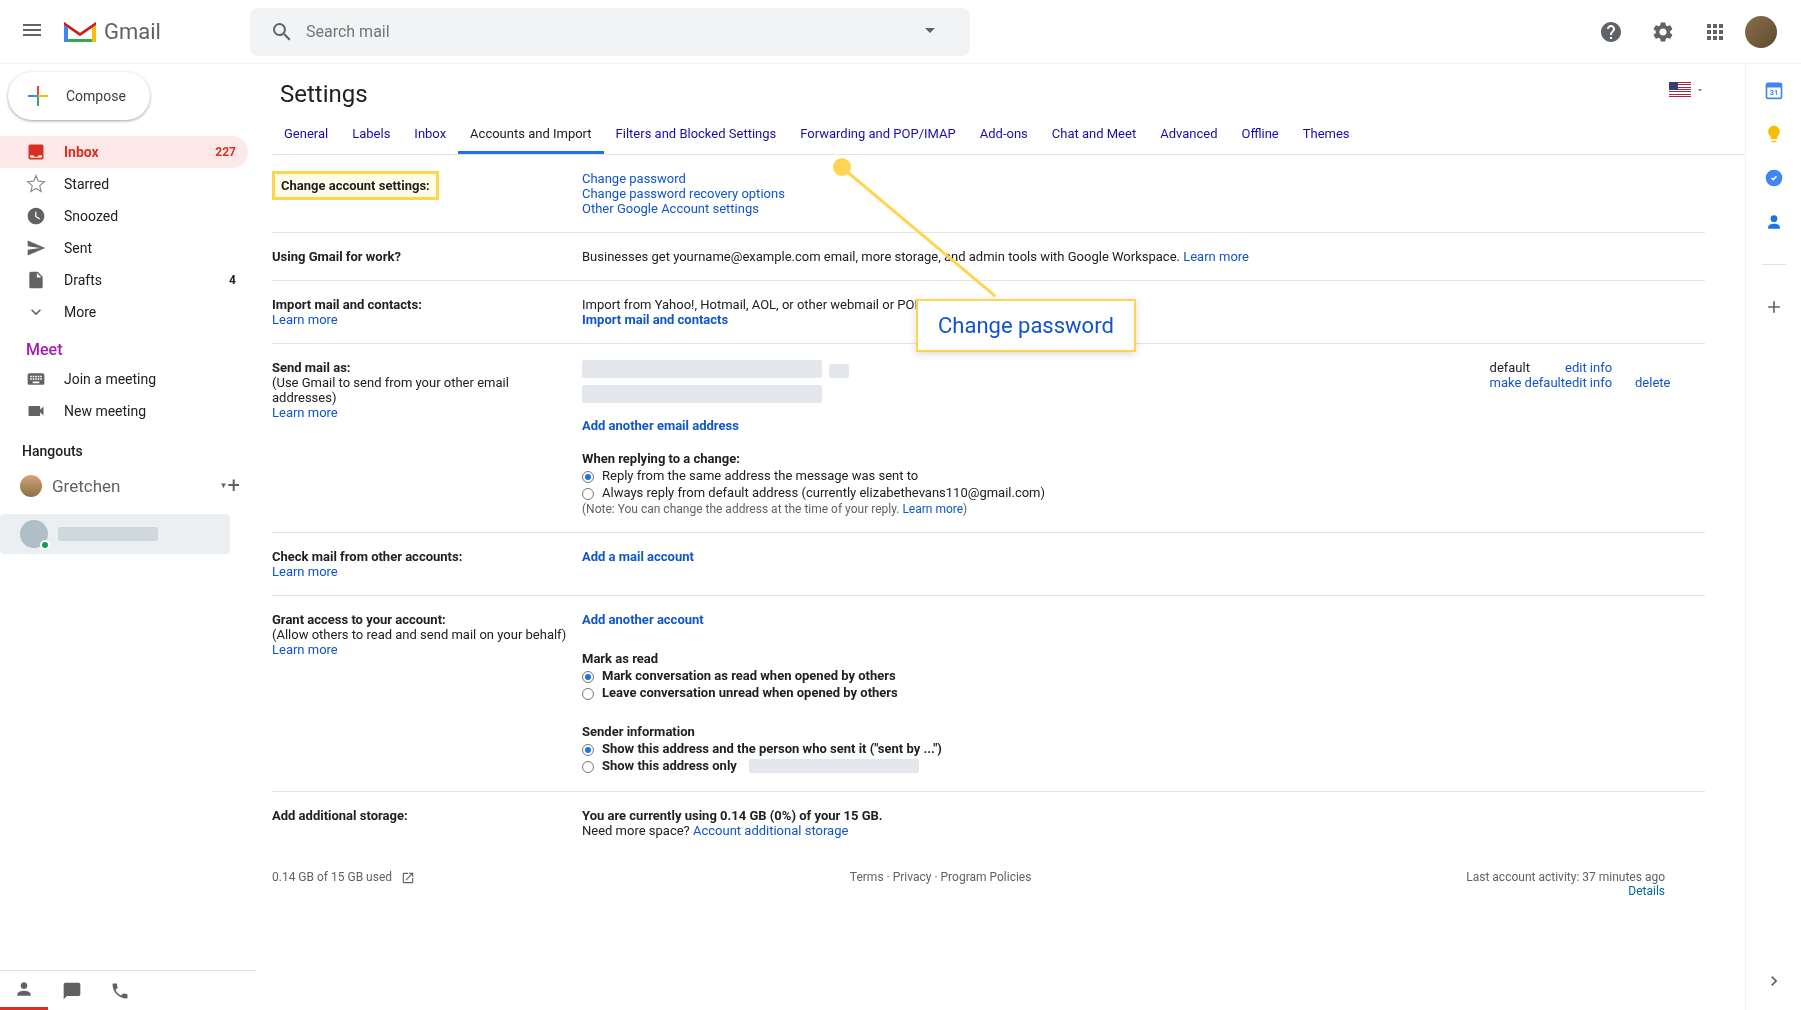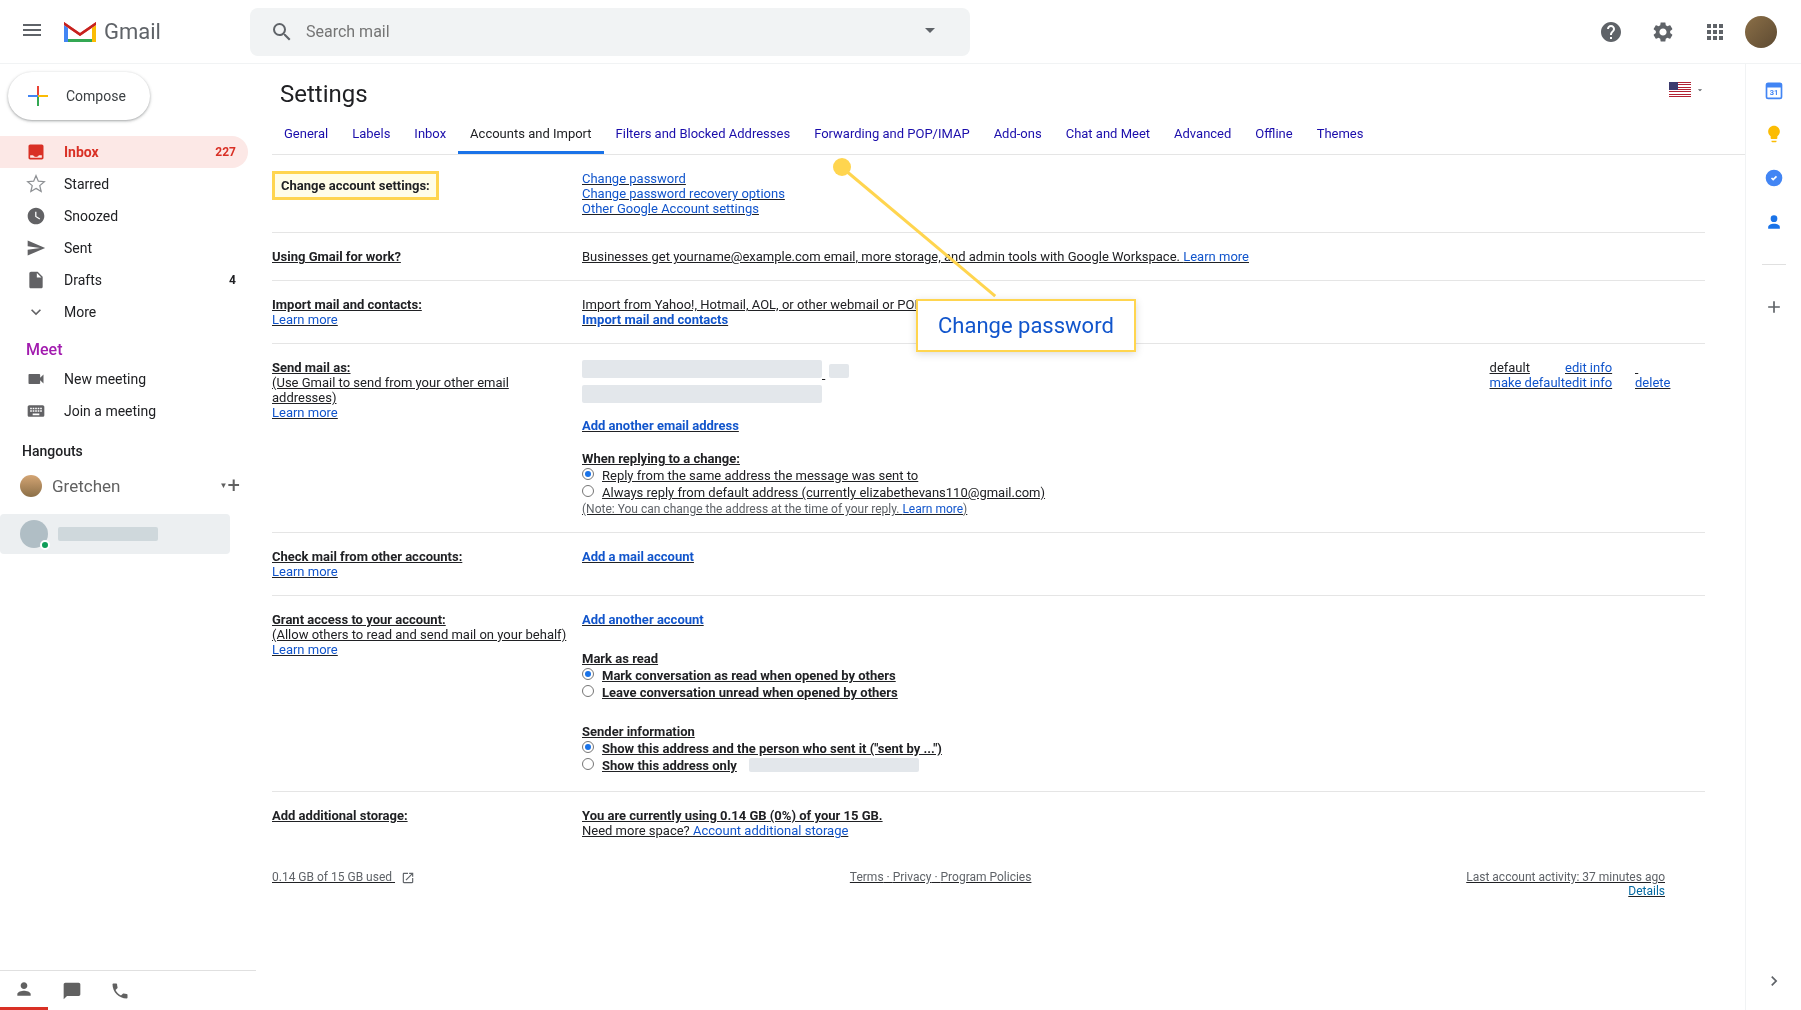--- a/index.html
+++ b/index.html
@@ -47,34 +47,34 @@
 .bt-tab.active { border-bottom: 3px solid #d93025; }
 .bt-tab svg { width: 20px; height: 20px; fill: #616161; }
 .main { flex: 1; overflow-y: auto; padding: 16px 0 0 16px; position: relative; }
 .settings-title { font-size: 24px; font-weight: 400; margin-bottom: 8px; margin-left: 8px; }
 .lang-select { position: absolute; right: 40px; top: 18px; display: flex; align-items: center; gap: 4px; }
 .lang-flag { width: 22px; height: 15px; background: linear-gradient(#b22234 7.7%, #fff 7.7% 15.4%, #b22234 15.4% 23.1%, #fff 23.1% 30.8%, #b22234 30.8% 38.5%, #fff 38.5% 46.2%, #b22234 46.2% 53.9%, #fff 53.9% 61.6%, #b22234 61.6% 69.3%, #fff 69.3% 77%, #b22234 77% 84.7%, #fff 84.7% 92.4%, #b22234 92.4%); position: relative; }
 .lang-flag::before { content:''; position:absolute; width:9px; height:8px; background:#3c3b6e; }
 .tabs { display: flex; border-bottom: 1px solid #e5e5e5; gap: 0; font-size: 13px; }
 .tab { padding: 10px 12px; cursor: pointer; color: #1a0dab; }
 .tab.active { color: #202124; font-weight: 400; border-bottom: 3px solid #1a73e8; }
-.settings-body { padding-right: 40px; text-decoration: underline; }
+.settings-body { padding-right: 40px; }
 .row { display: flex; padding: 16px 0; border-bottom: 1px solid #e5e5e5; font-size: 13px; }
 .row-label { width: 310px; flex-shrink: 0; padding-right: 12px; }
 .row-label b { font-weight: 700; font-size: 13px; }
 .row-label .sub { font-weight: 400; font-size: 13px; }
 .row-content { flex: 1; }
 .link { color: #1155cc; cursor: pointer; }
 .link-bold { color: #1155cc; cursor: pointer; font-weight: 700; }
 .highlight-box { border: 3px solid #ffd54f; background: #fffde7; padding: 4px 6px; display: inline-block; }
 .callout { position: absolute; background: #fff; border: 2px solid #ffd54f; padding: 12px 20px; font-size: 22px; color: #1155cc; box-shadow: 0 2px 8px rgba(0,0,0,.15); z-index: 10; }
 .callout-line { position: absolute; background: #ffd54f; height: 3px; transform-origin: left center; z-index: 9; }
 .callout-dot { position: absolute; width: 18px; height: 18px; border-radius: 50%; background: #ffd54f; z-index: 10; }
 .blur-box { background: #e3e7eb; border-radius: 2px; height: 18px; display: inline-block; }
-.radio-row { display: flex; align-items: flex-start; gap: 8px; margin: 2px 0; }
+.radio-row { display: flex; align-items: flex-end; gap: 8px; margin: 2px 0; }
 .radio { width: 12px; height: 12px; border: 1px solid #767676; border-radius: 50%; display: inline-block; flex-shrink:0; position:relative; }
 .radio.checked::after { content:''; position:absolute; width:6px; height:6px; background:#1a73e8; border-radius:50%; top:2px; left:2px; }
 .ra-col { min-width: 70px; }
 .note { color: #5f6368; font-size: 12px; }
 .footer-row { display: flex; justify-content: space-between; padding: 16px 40px 16px 0; font-size: 12px; color: #5f6368; }
 .right-rail { width: 56px; border-left: 1px solid #f1f3f4; display: flex; flex-direction: column; align-items: center; padding-top: 16px; gap: 24px; }
 .rail-icon { width: 20px; height: 20px; cursor: pointer; }
 .rail-bottom { margin-top: auto; padding: 16px 0; }
 .open-icon { display:inline-block; width:14px; height:14px; vertical-align: middle; margin-left:6px; }
 </style>
@@ -163,29 +163,29 @@
       </div>
       <div class="nav-item">
         <svg viewBox="0 0 24 24">
             <path d="M16.59 8.59L12 13.17 7.41 8.59 6 10l6 6 6-6z"></path>
           </svg>
         <span class="nav-label">More</span>
       </div>
       <div class="section-title">Meet</div>
       <div class="nav-item">
         <svg viewBox="0 0 24 24">
+            <path d="M20 5H4c-1.1 0-2 .9-2 2v10c0 1.1.9 2 2 2h16c1.1 0 2-.9 2-2V7c0-1.1-.9-2-2-2zm-9 3h2v2h-2V8zm0 3h2v2h-2v-2zM8 8h2v2H8V8zm0 3h2v2H8v-2zm-1 2H5v-2h2v2zm0-3H5V8h2v2zm9 7H8v-2h8v2zm0-4h-2v-2h2v2zm0-3h-2V8h2v2zm3 3h-2v-2h2v2zm0-3h-2V8h2v2z"></path>
+          </svg>
+        <span class="nav-label">Join a meeting</span>
+      </div>
+      <div class="nav-item">
+        <svg viewBox="0 0 24 24">
             <path d="M17 10.5V7c0-.55-.45-1-1-1H4c-.55 0-1 .45-1 1v10c0 .55.45 1 1 1h12c.55 0 1-.45 1-1v-3.5l4 4v-11l-4 4z"></path>
           </svg>
         <span class="nav-label">New meeting</span>
-      </div>
-      <div class="nav-item">
-        <svg viewBox="0 0 24 24">
-            <path d="M20 5H4c-1.1 0-2 .9-2 2v10c0 1.1.9 2 2 2h16c1.1 0 2-.9 2-2V7c0-1.1-.9-2-2-2zm-9 3h2v2h-2V8zm0 3h2v2h-2v-2zM8 8h2v2H8V8zm0 3h2v2H8v-2zm-1 2H5v-2h2v2zm0-3H5V8h2v2zm9 7H8v-2h8v2zm0-4h-2v-2h2v2zm0-3h-2V8h2v2zm3 3h-2v-2h2v2zm0-3h-2V8h2v2z"></path>
-          </svg>
-        <span class="nav-label">Join a meeting</span>
       </div>
       <div class="hangouts-hdr">Hangouts</div>
       <div class="hangout-user">
         <div class="hu-avatar"></div>
         <span class="hu-name">Gretchen</span>
         <span class="hu-caret">▼</span>
         <span class="hu-add">+</span>
       </div>
       <div class="hangout-contact">
         <div class="hc-avatar">
@@ -218,21 +218,21 @@
         <div class="lang-flag"></div>
         <svg width="10" height="10" viewBox="0 0 24 24" fill="#5f6368">
             <path d="M7 10l5 5 5-5z"></path>
           </svg>
       </div>
       <div class="tabs">
         <div class="tab">General</div>
         <div class="tab">Labels</div>
         <div class="tab">Inbox</div>
         <div class="tab active">Accounts and Import</div>
-        <div class="tab">Filters and Blocked Addresses</div>
+        <div class="tab">Filters and Blocked Settings</div>
         <div class="tab">Forwarding and POP/IMAP</div>
         <div class="tab">Add-ons</div>
         <div class="tab">Chat and Meet</div>
         <div class="tab">Advanced</div>
         <div class="tab">Offline</div>
         <div class="tab">Themes</div>
       </div>
 
       <div class="settings-body">
         <div class="row" style="position:relative;">

